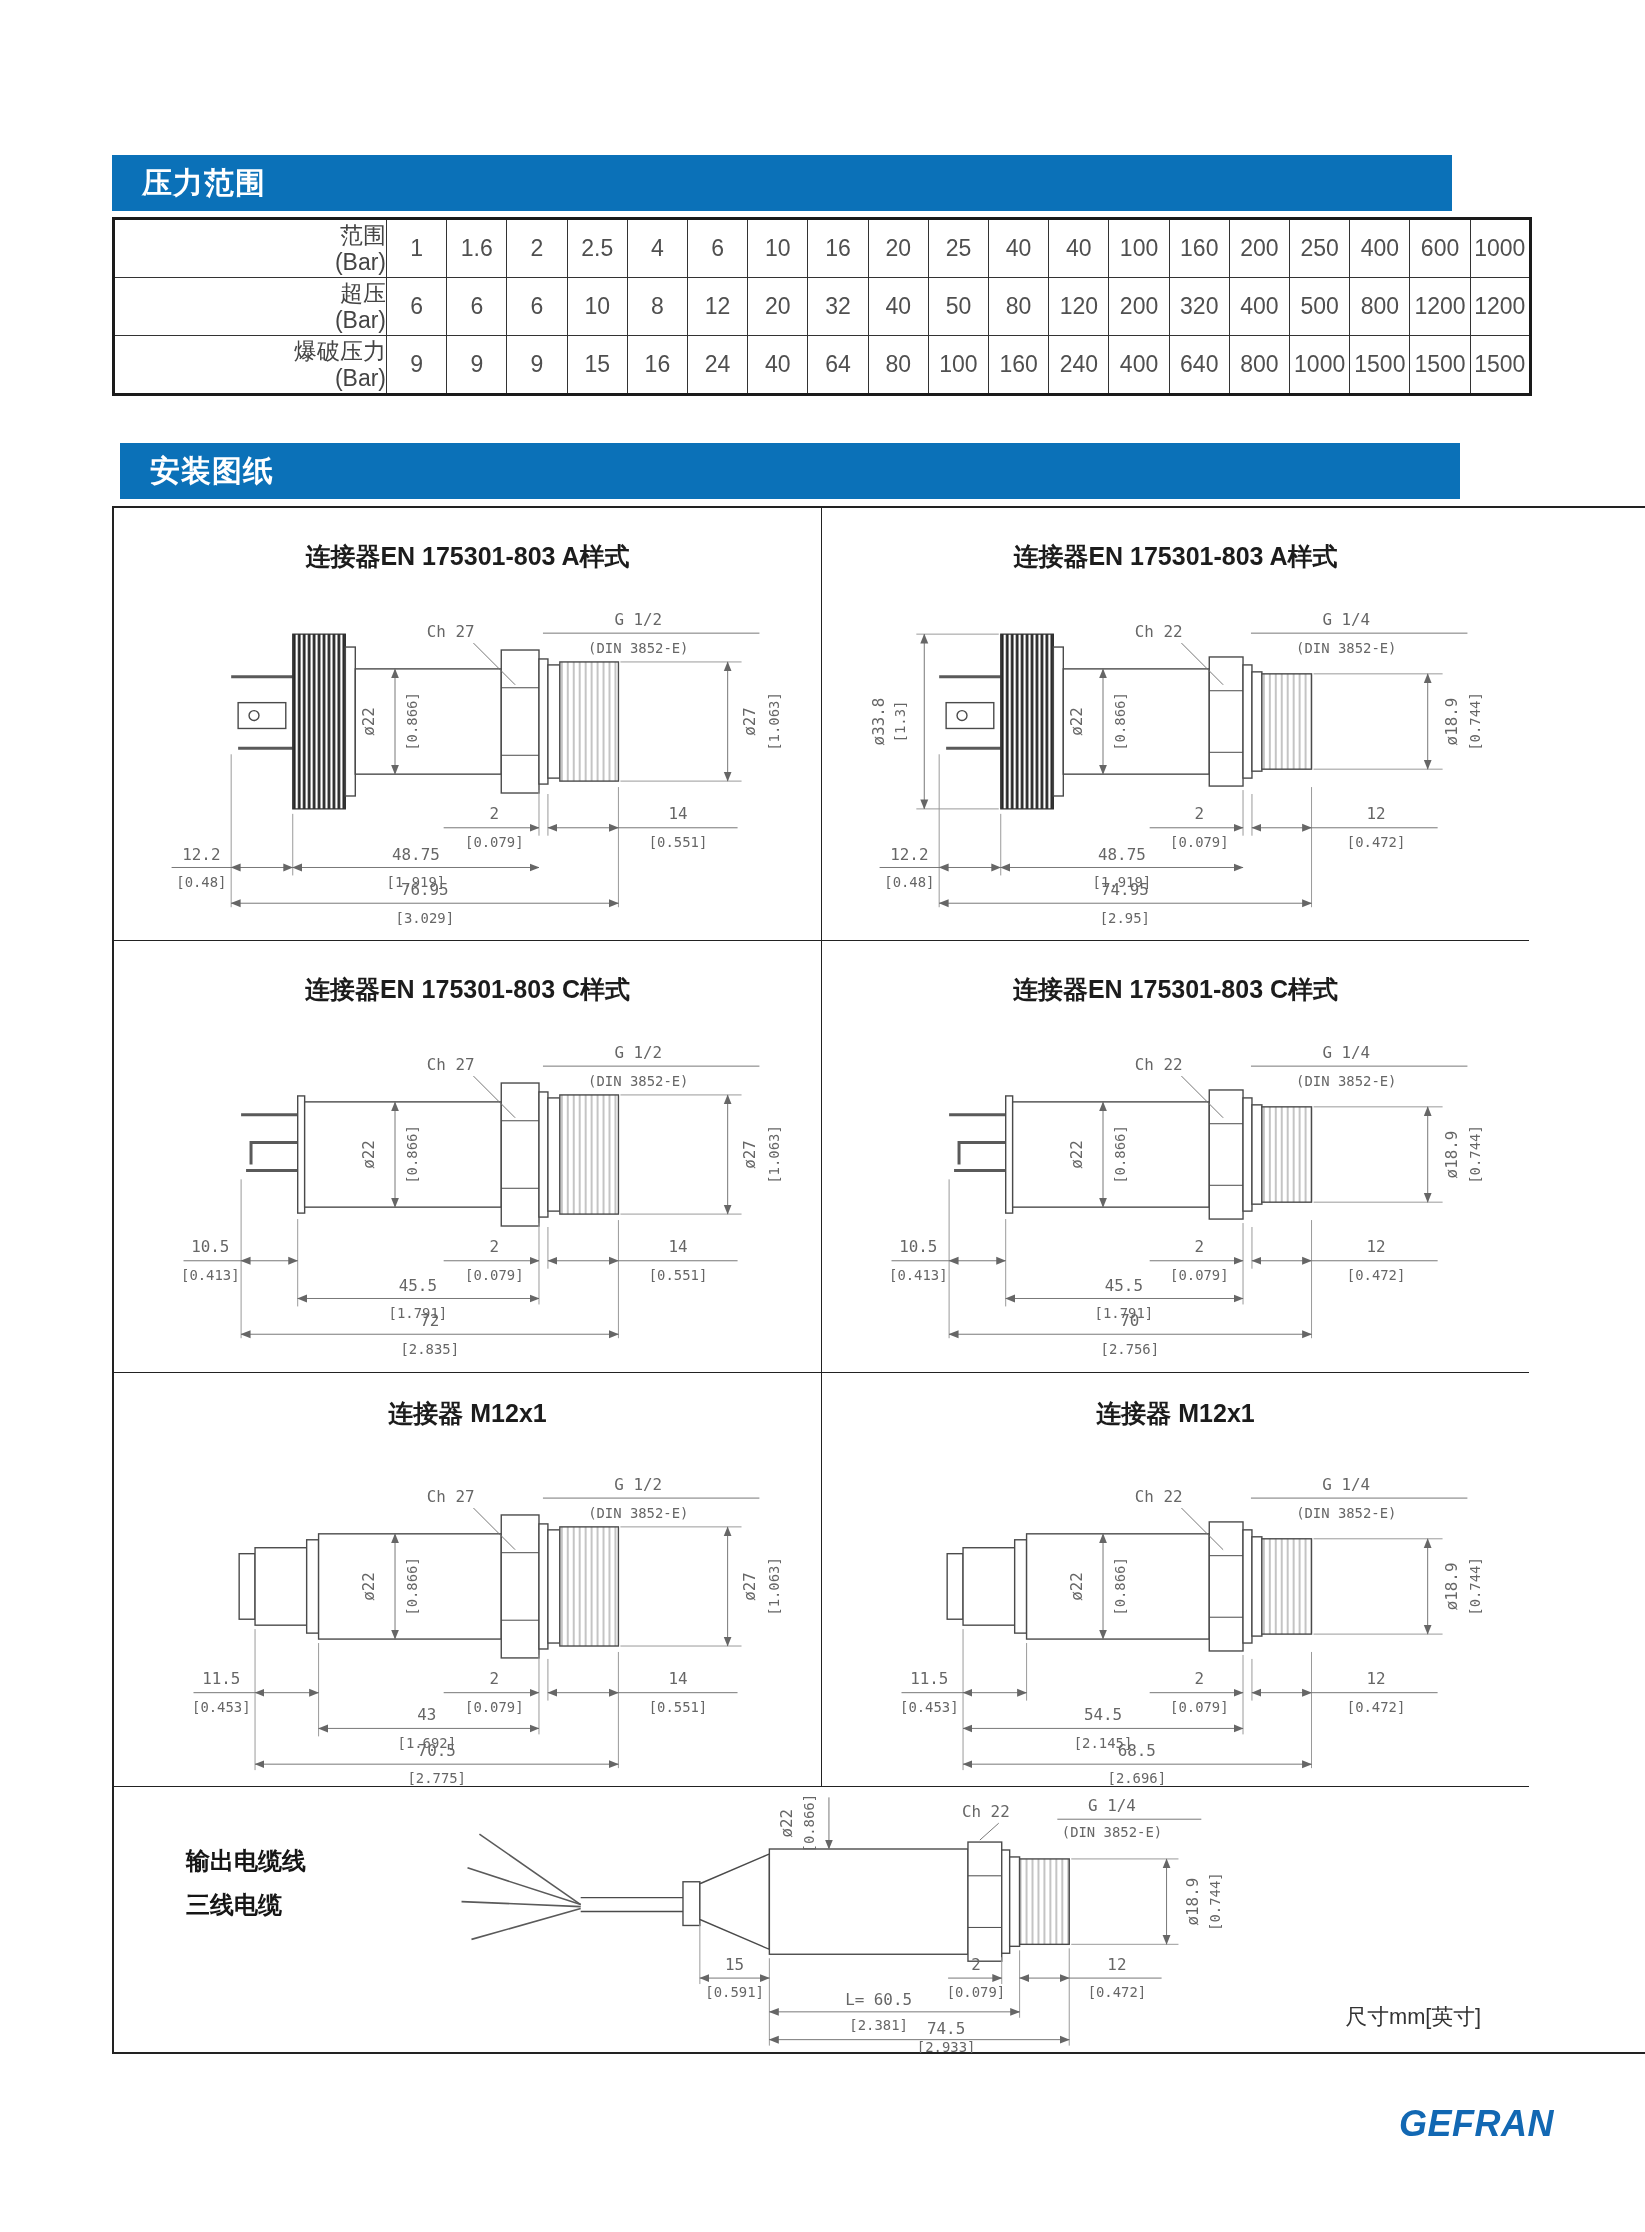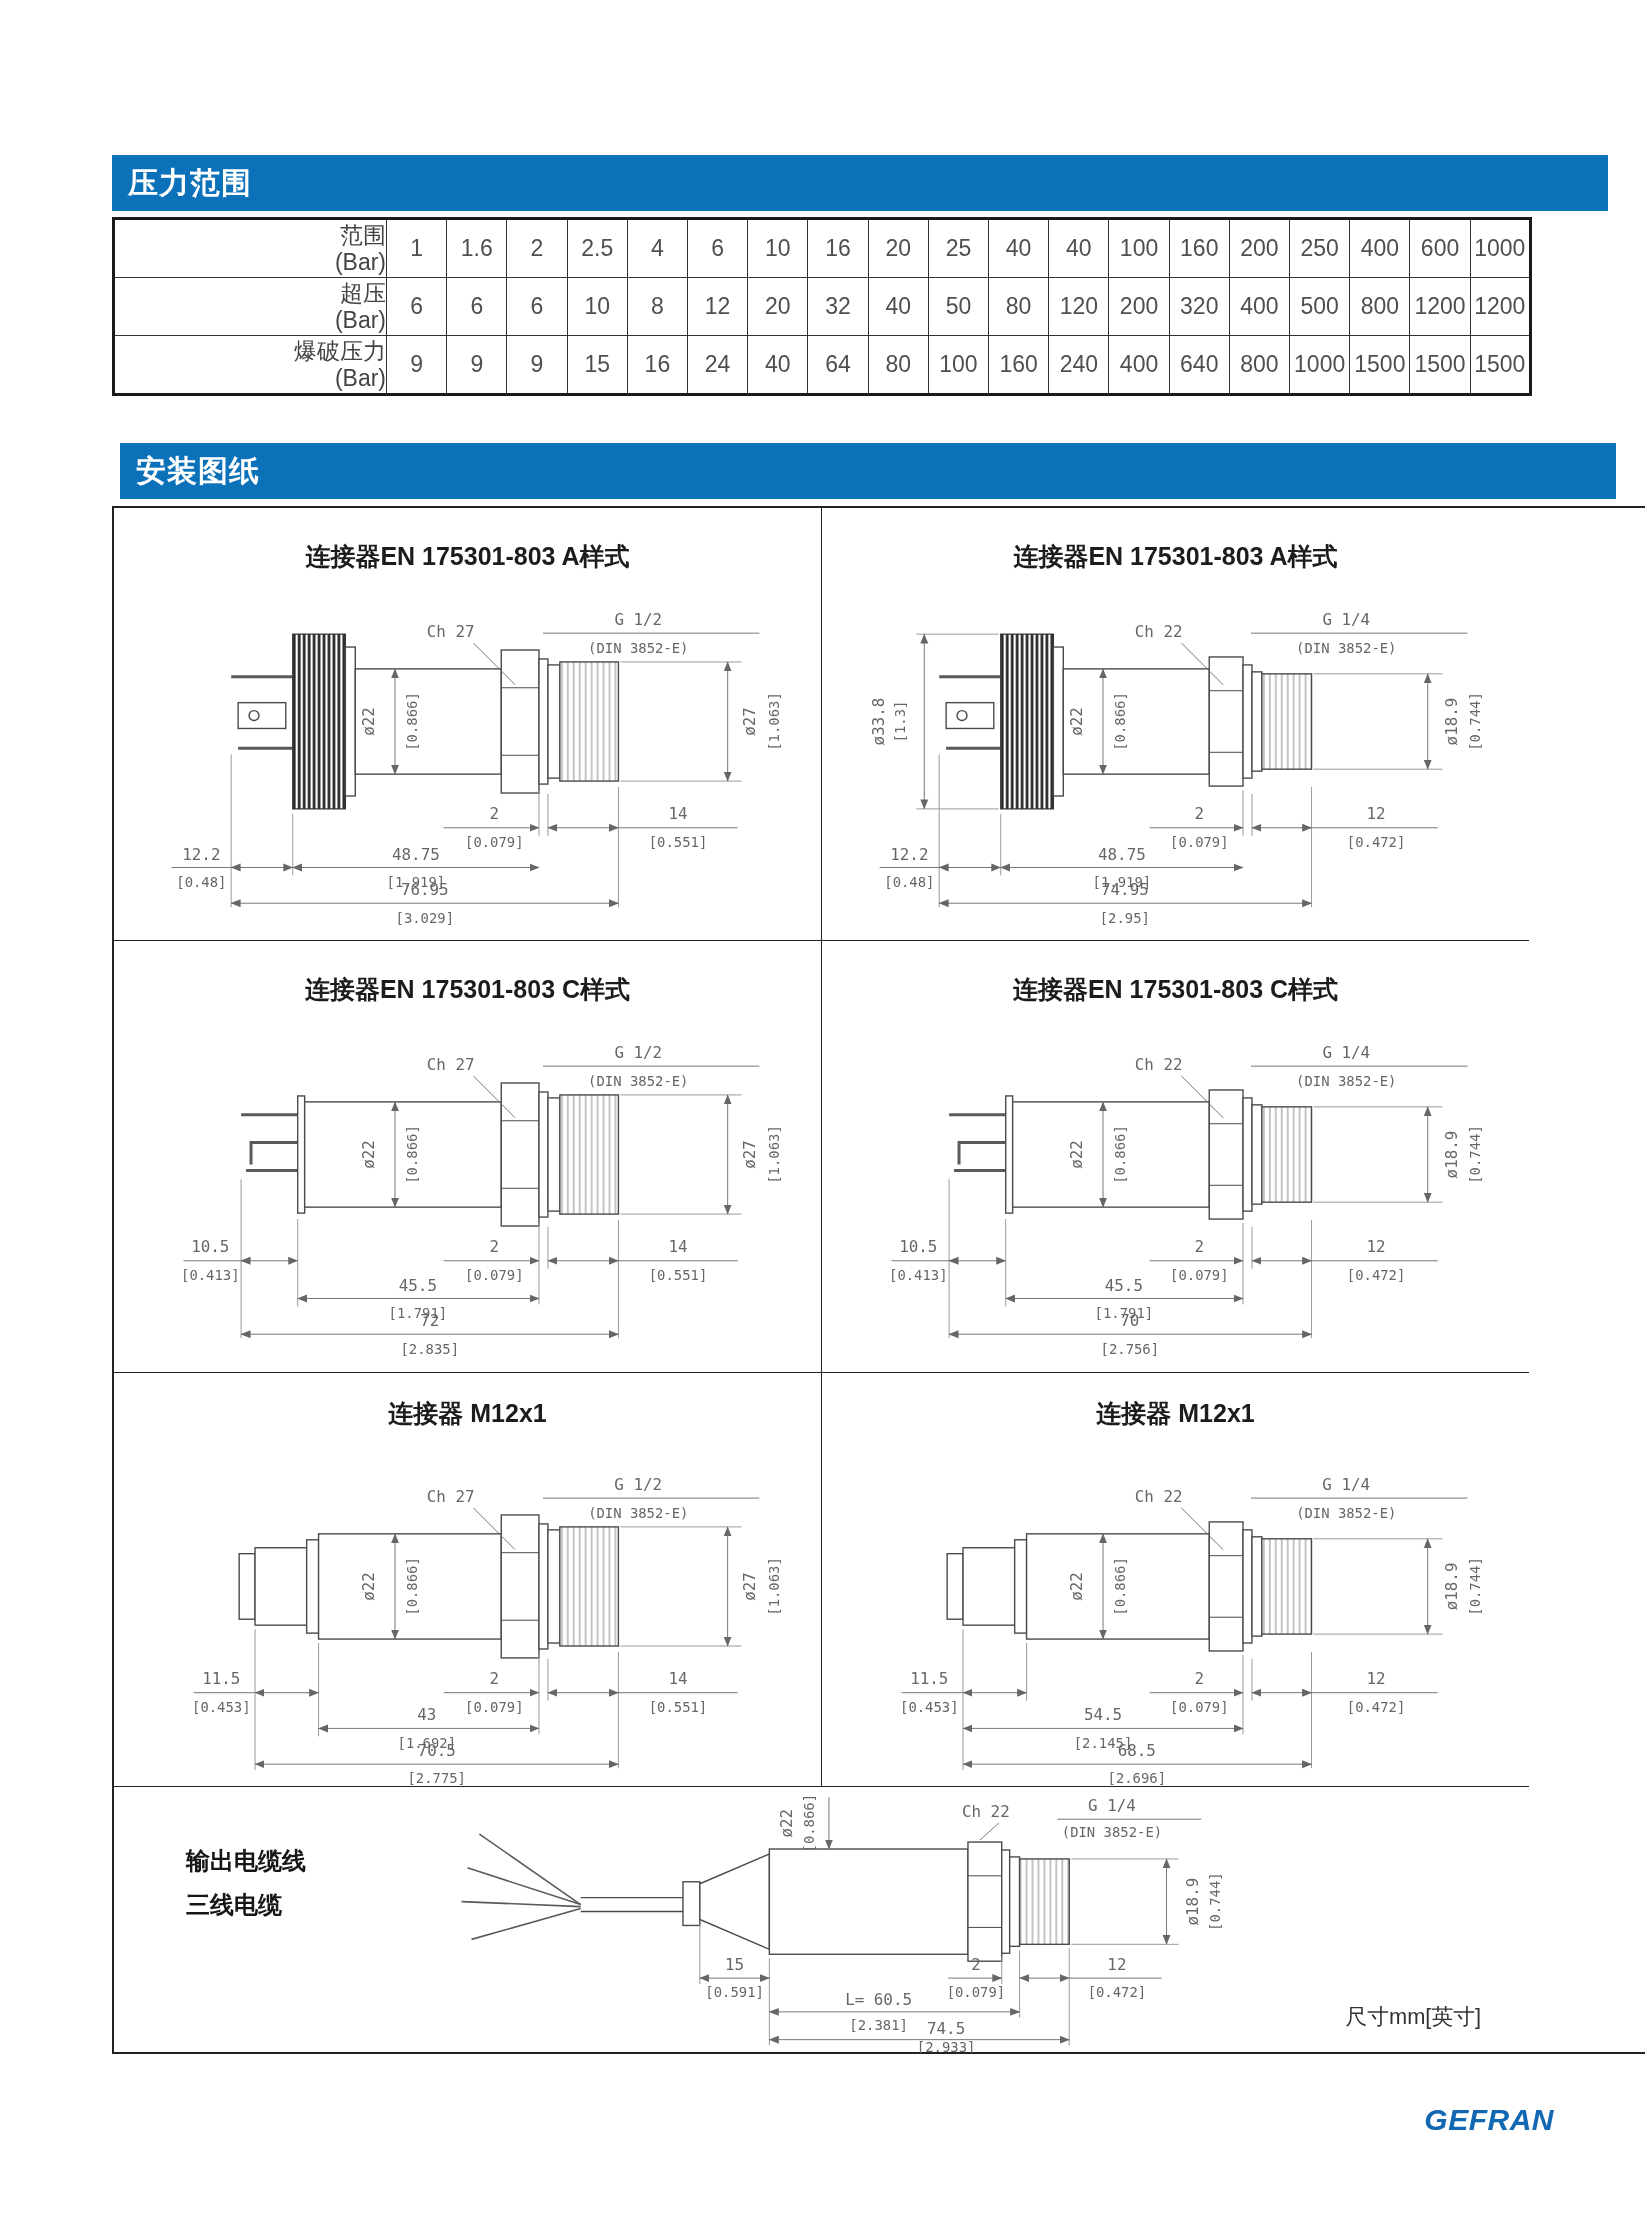--- a/index.html
+++ b/index.html
@@ -1,20 +1,20 @@
 <!DOCTYPE html>
 <html><head>
 <meta charset="utf-8">
 <style>
   html,body{margin:0;padding:0;background:#ffffff;}
   .page{position:relative;width:1646px;height:2233px;background:#fff;
         font-family:"Liberation Sans",sans-serif;overflow:hidden;}
-  .bar{position:absolute;left:112px;width:1496px;height:56px;background:#0b71b8;
+  .bar{position:absolute;left:112px;width:1340px;height:56px;background:#0b71b8;
        color:#fff;font-size:30px;font-weight:700;display:flex;align-items:center;
-       padding-left:16px;box-sizing:border-box;letter-spacing:1px;}
+       padding-left:30px;box-sizing:border-box;letter-spacing:1px;}
   .bar1{top:155px;} .bar2{top:443px;margin-left:8px;}
   table.ptable{position:absolute;left:112px;top:217px;width:1420px;border-collapse:collapse;
        border:3px solid #1a1a1a;table-layout:fixed;}
   table.ptable td{border:1px solid #333;height:57px;text-align:center;
        font-size:23px;color:#4f4f4f;padding:0;}
   table.ptable td.lbl{width:257px;text-align:right;padding-left:14px;color:#444;line-height:1.15;margin-top:48px;}
   .dframe{position:absolute;left:112px;top:506px;width:1640px;height:1548px;
        border:2px solid #222;box-sizing:border-box;
        display:grid;grid-template-columns:708px 707px;grid-template-rows:433px 432px 414px 266px;}
   .dcell{position:relative;border-right:1px solid #222;border-bottom:1px solid #222;overflow:hidden;}
@@ -31,21 +31,21 @@
   .pin{stroke:#5a5a5a;stroke-width:3;fill:none;}
   .wire{stroke:#5a5a5a;stroke-width:1.6;fill:none;}
   .dim{stroke:#777;stroke-width:1;fill:none;}
   .wit{stroke:#999;stroke-width:1;fill:none;}
   .dt{font-family:"DejaVu Sans Mono",monospace;font-size:16px;fill:#666;}
   .dts{font-family:"DejaVu Sans Mono",monospace;font-size:14px;fill:#666;}
   .cablbl{position:absolute;left:48px;font-size:24px;font-weight:700;color:#161616;margin-left:24px;}
   .unitnote{font-family:"Liberation Sans",sans-serif;font-size:22px;fill:#333;}
   .pagenum{position:absolute;left:0;top:2131px;width:100%;text-align:center;
        font-size:20px;color:#333;}
-  .logo{position:absolute;top:2103px;right:92px;font-size:30px;font-weight:700;
+  .logo{position:absolute;top:2103px;right:92px;font-size:36px;font-weight:700;
        font-style:italic;color:#1268b3;letter-spacing:0.5px;text-align:right;}
 </style>
 </head>
 <body>
 
 <div class="page">
 
 <svg width="0" height="0" style="position:absolute" aria-hidden="true">
   <defs>
     <marker id="arr" viewBox="0 0 10 10" refX="9.5" refY="5" markerWidth="10" markerHeight="10" orient="auto-start-reverse">

